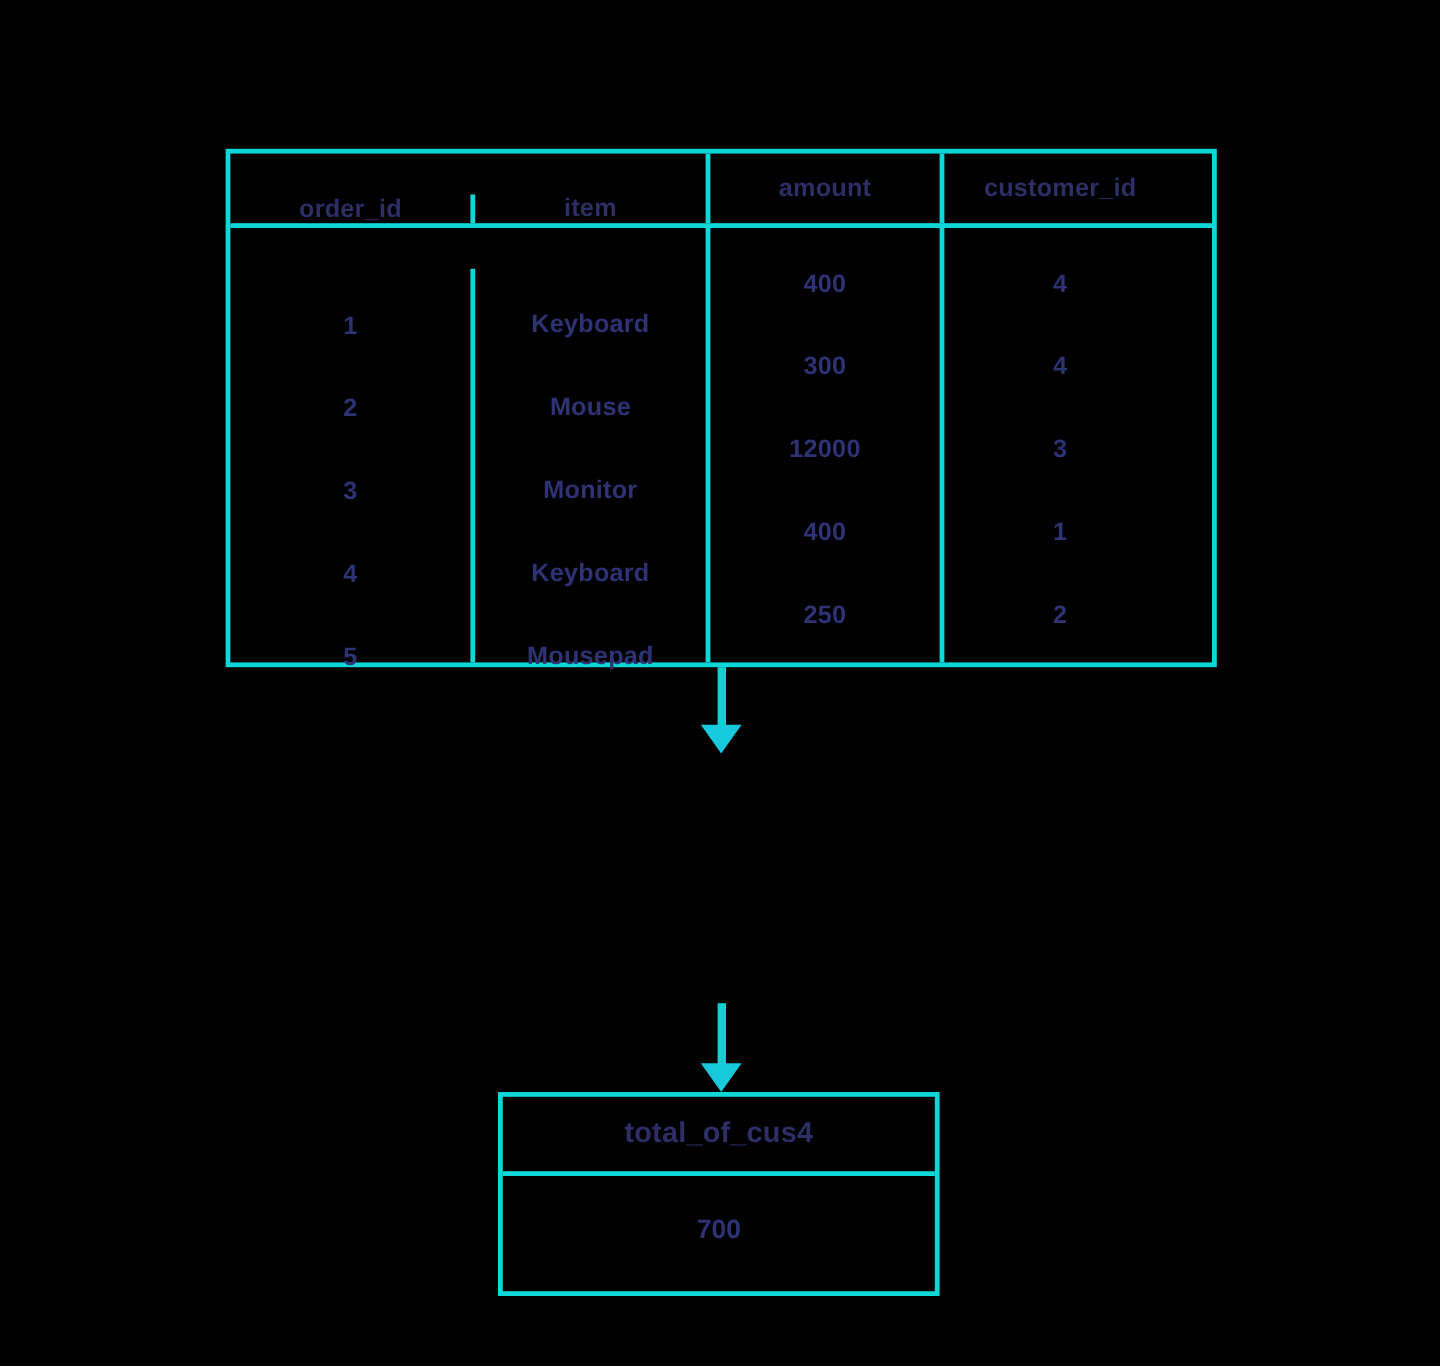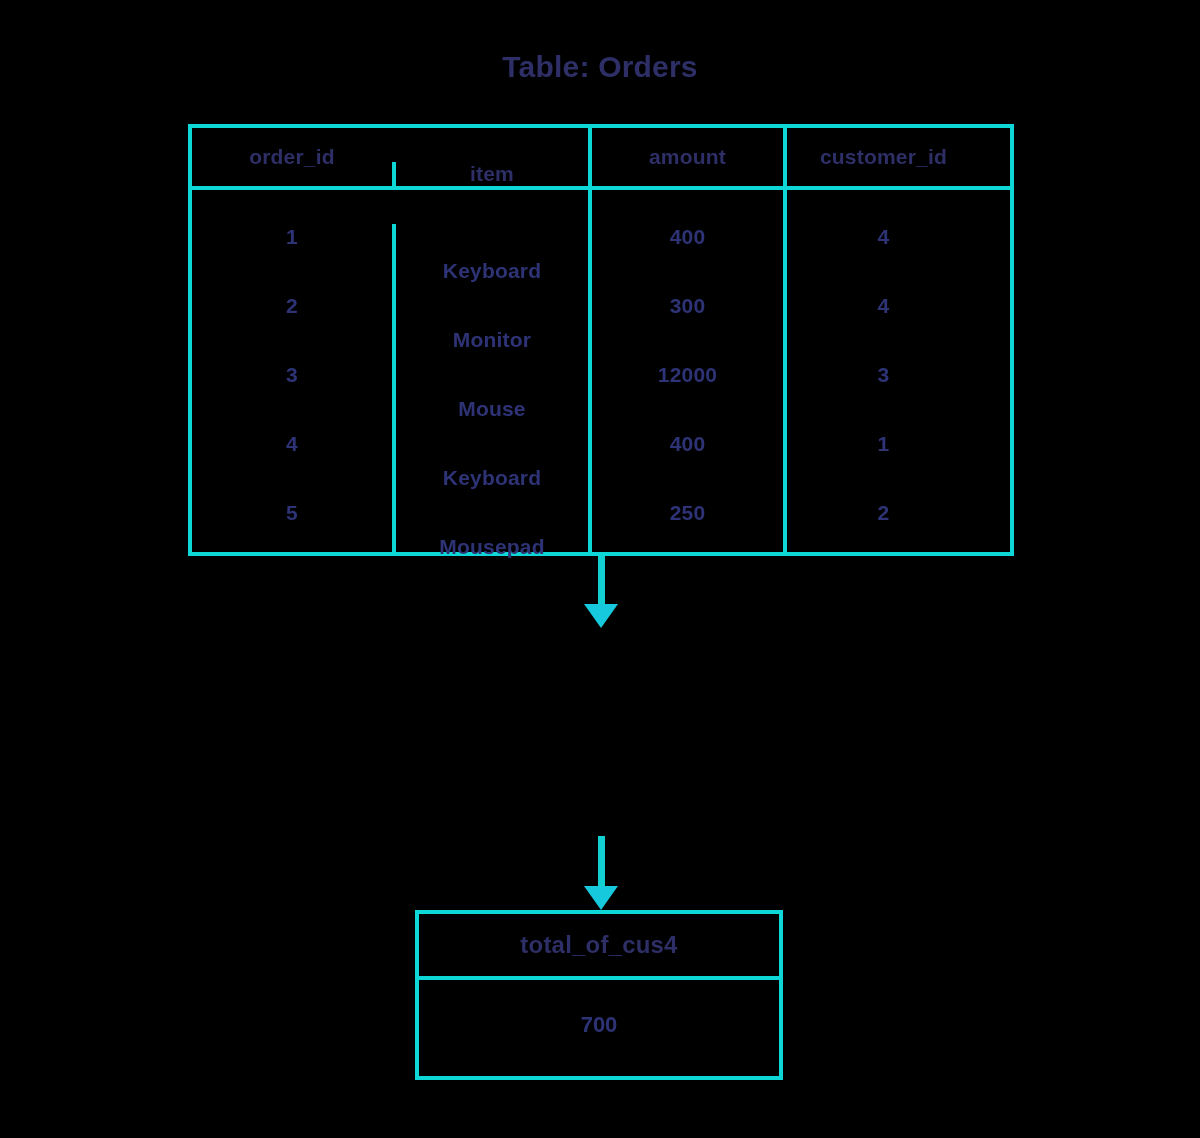--- a/index.html
+++ b/index.html
@@ -66,21 +66,21 @@
     display: flex;
     flex-direction: column;
   }
   .src-head .col {
     align-items: center;
     justify-content: center;
   }
   .src-body .col {
     padding-top: 12px;
   }
-  .col-order  { width: 200px; }
+  .col-order  { width: 200px; margin-top: 35px; }
   .col-item   { width: 196px; margin-top: 34px; }
   .col-amount { width: 195px; }
   .col-cust   { width: 197px; }
   .col + .col { border-left: 4px solid #0ed7d7; }
 
   .hcell {
     font-size: 21px;
     font-weight: 600;
     color: #2d2f66;
     letter-spacing: 0.2px;
@@ -190,21 +190,20 @@
     color: #2e3376;
     padding-bottom: 18px;
     box-sizing: border-box;
   }
 </style>
 </head>
 <body>
 
 <div class="stage">
 
-  <div class="page-title">Table: Orders</div>
 
   <div class="src-table">
     <div class="src-head">
       <div class="col col-order">
         <span class="hcell">order_id</span>
       </div>
       <div class="col col-item">
         <span class="hcell">item</span>
       </div>
       <div class="col col-amount">
@@ -218,22 +217,22 @@
     <div class="src-body">
       <div class="col col-order">
         <div class="dcell">1</div>
         <div class="dcell">2</div>
         <div class="dcell">3</div>
         <div class="dcell">4</div>
         <div class="dcell">5</div>
       </div>
       <div class="col col-item">
         <div class="dcell">Keyboard</div>
+        <div class="dcell">Mouse</div>
         <div class="dcell">Monitor</div>
-        <div class="dcell">Mouse</div>
         <div class="dcell">Keyboard</div>
         <div class="dcell">Mousepad</div>
       </div>
       <div class="col col-amount">
         <div class="dcell">400</div>
         <div class="dcell">300</div>
         <div class="dcell">12000</div>
         <div class="dcell">400</div>
         <div class="dcell">250</div>
       </div>

